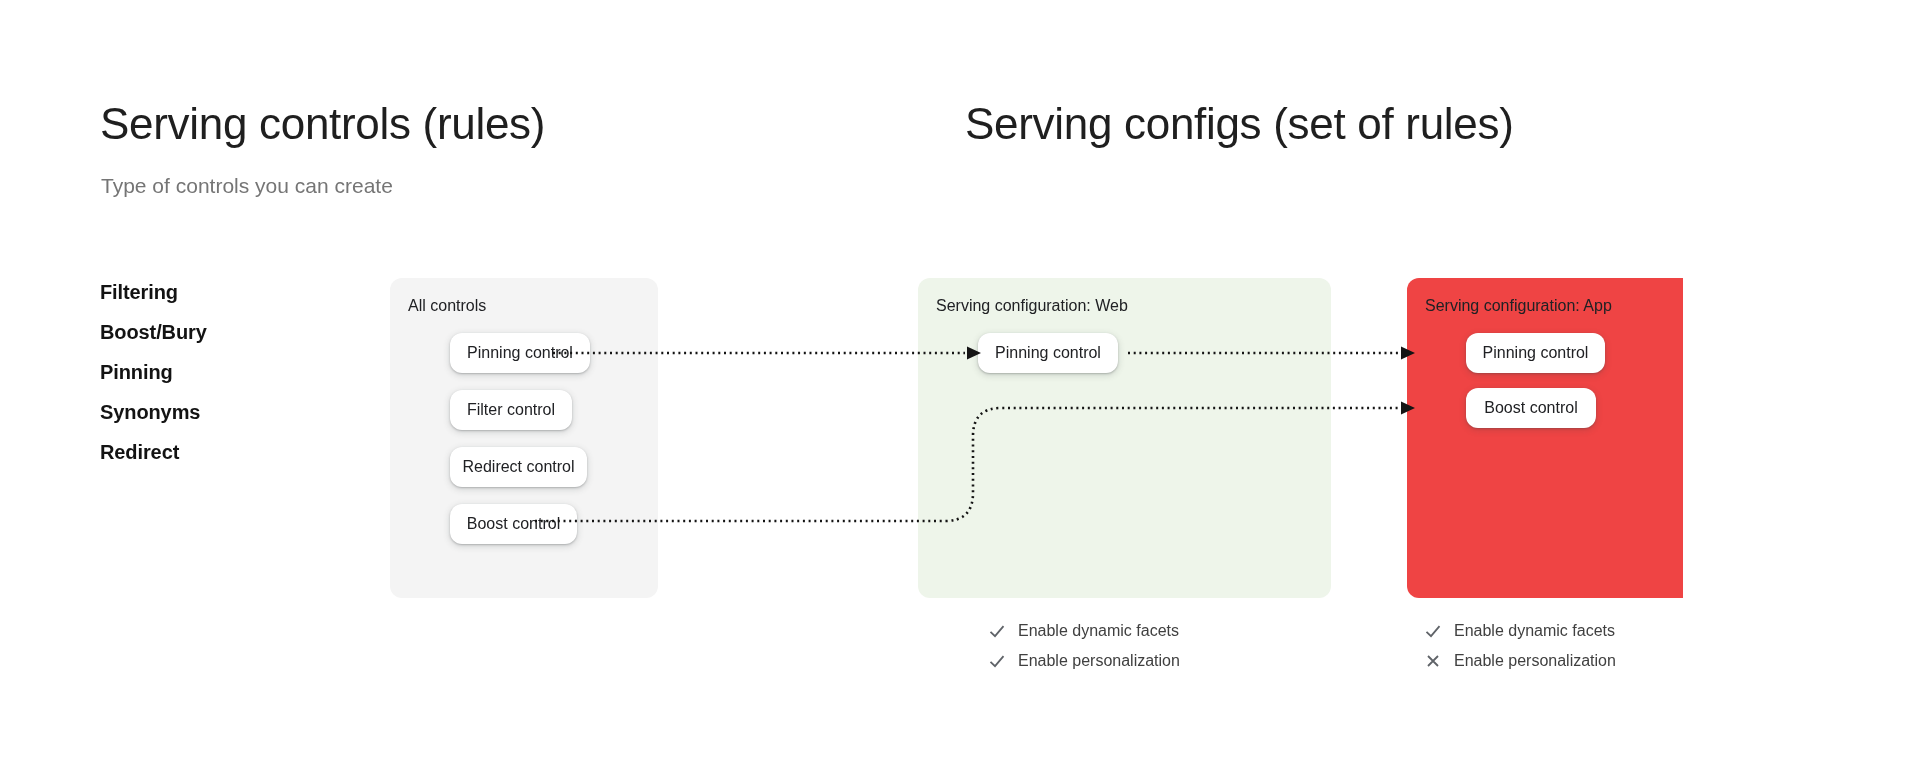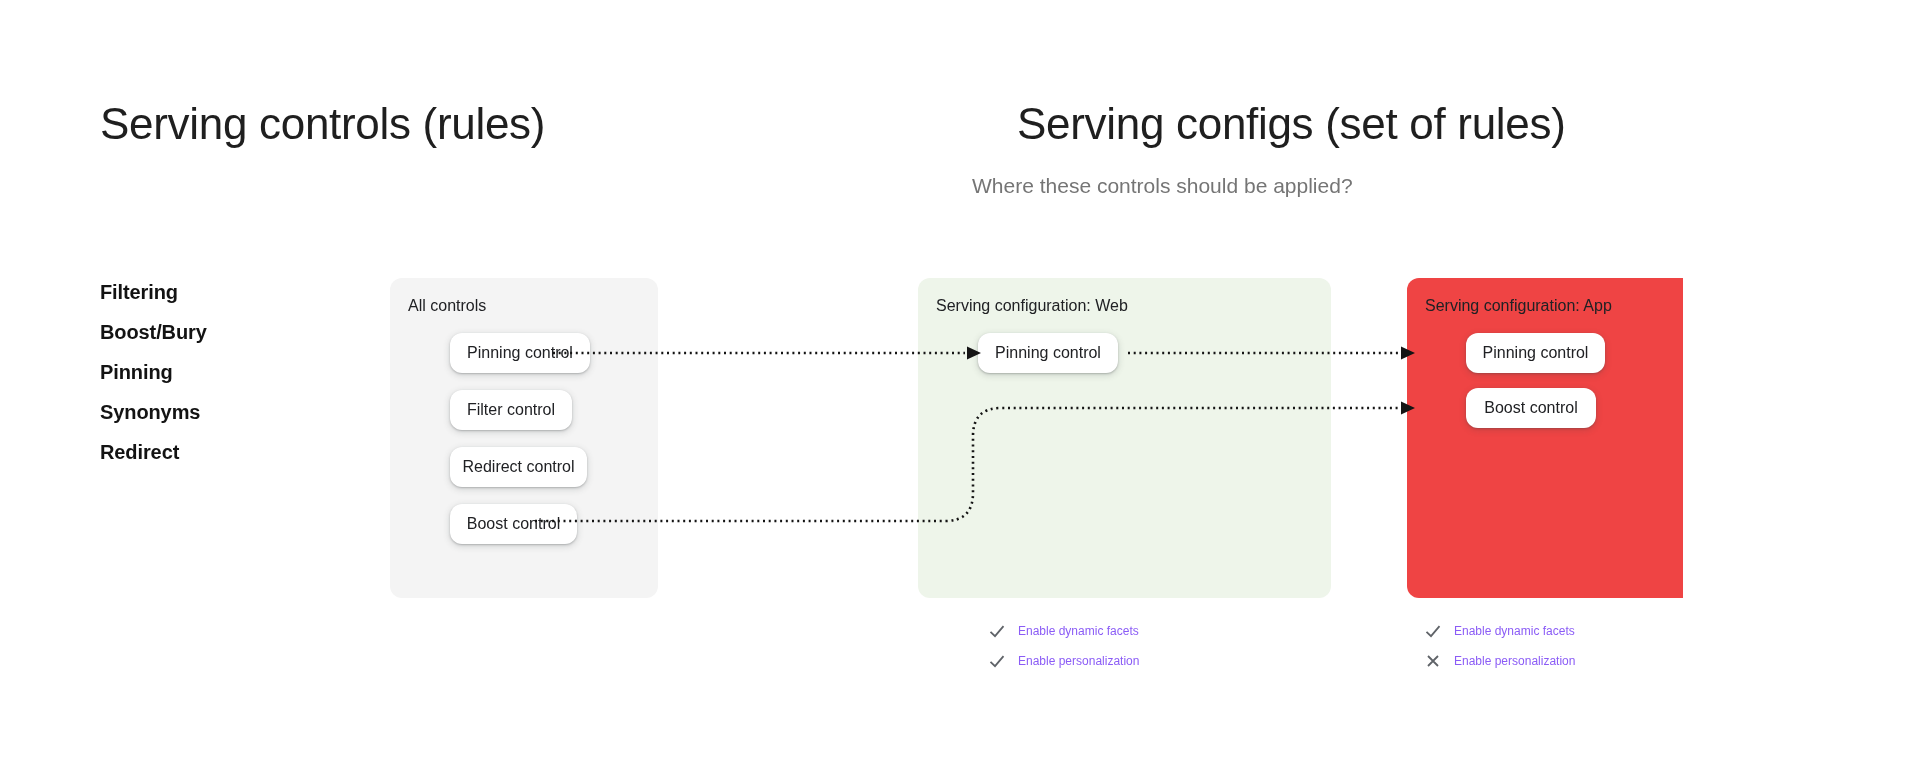--- a/index.html
+++ b/index.html
@@ -17,21 +17,21 @@
     position: absolute;
     top: 96px;
     font-size: 44px;
     line-height: 56px;
     font-weight: 400;
     letter-spacing: -0.3px;
     color: #1f1f1f;
     white-space: nowrap;
   }
   #headline-controls { left: 100px; }
-  #headline-configs { left: 1017px; }
+  #headline-configs { left: 965px; }
   .subhead {
     position: absolute;
     top: 170px;
     font-size: 21px;
     line-height: 32px;
     color: #757575;
     white-space: nowrap;
   }
   #subhead-controls { left: 101px; }
   #subhead-configs { left: 972px; }
@@ -93,38 +93,38 @@
   }
   #features-web { left: 988px; }
   #features-app { left: 1424px; }
   .feature-row {
     display: flex;
     align-items: center;
     height: 22px;
     margin-bottom: 8px;
   }
   .feature-icon { width: 18px; height: 18px; margin-right: 12px; flex: 0 0 18px; }
-  .feature-text { font-size: 12px; color: #8b5cf6; white-space: nowrap; }
+  .feature-text { font-size: 16px; color: #404040; white-space: nowrap; }
   #arrow-overlay {
     position: absolute;
     left: 0; top: 0;
     width: 1920px;
     height: 775px;
     pointer-events: none;
   }
 </style>
 </head>
 <body>
 
 <div class="canvas">
 
   <div class="headline" id="headline-controls">Serving controls (rules)</div>
+  <div class="subhead" id="subhead-controls">Type of controls you can create</div>
 
   <div class="headline" id="headline-configs">Serving configs (set of rules)</div>
-  <div class="subhead" id="subhead-configs">Where these controls should be applied?</div>
 
   <ul class="type-list">
     <li>Filtering</li>
     <li>Boost/Bury</li>
     <li>Pinning</li>
     <li>Synonyms</li>
     <li>Redirect</li>
   </ul>
 
   <div class="card" id="card-all">

